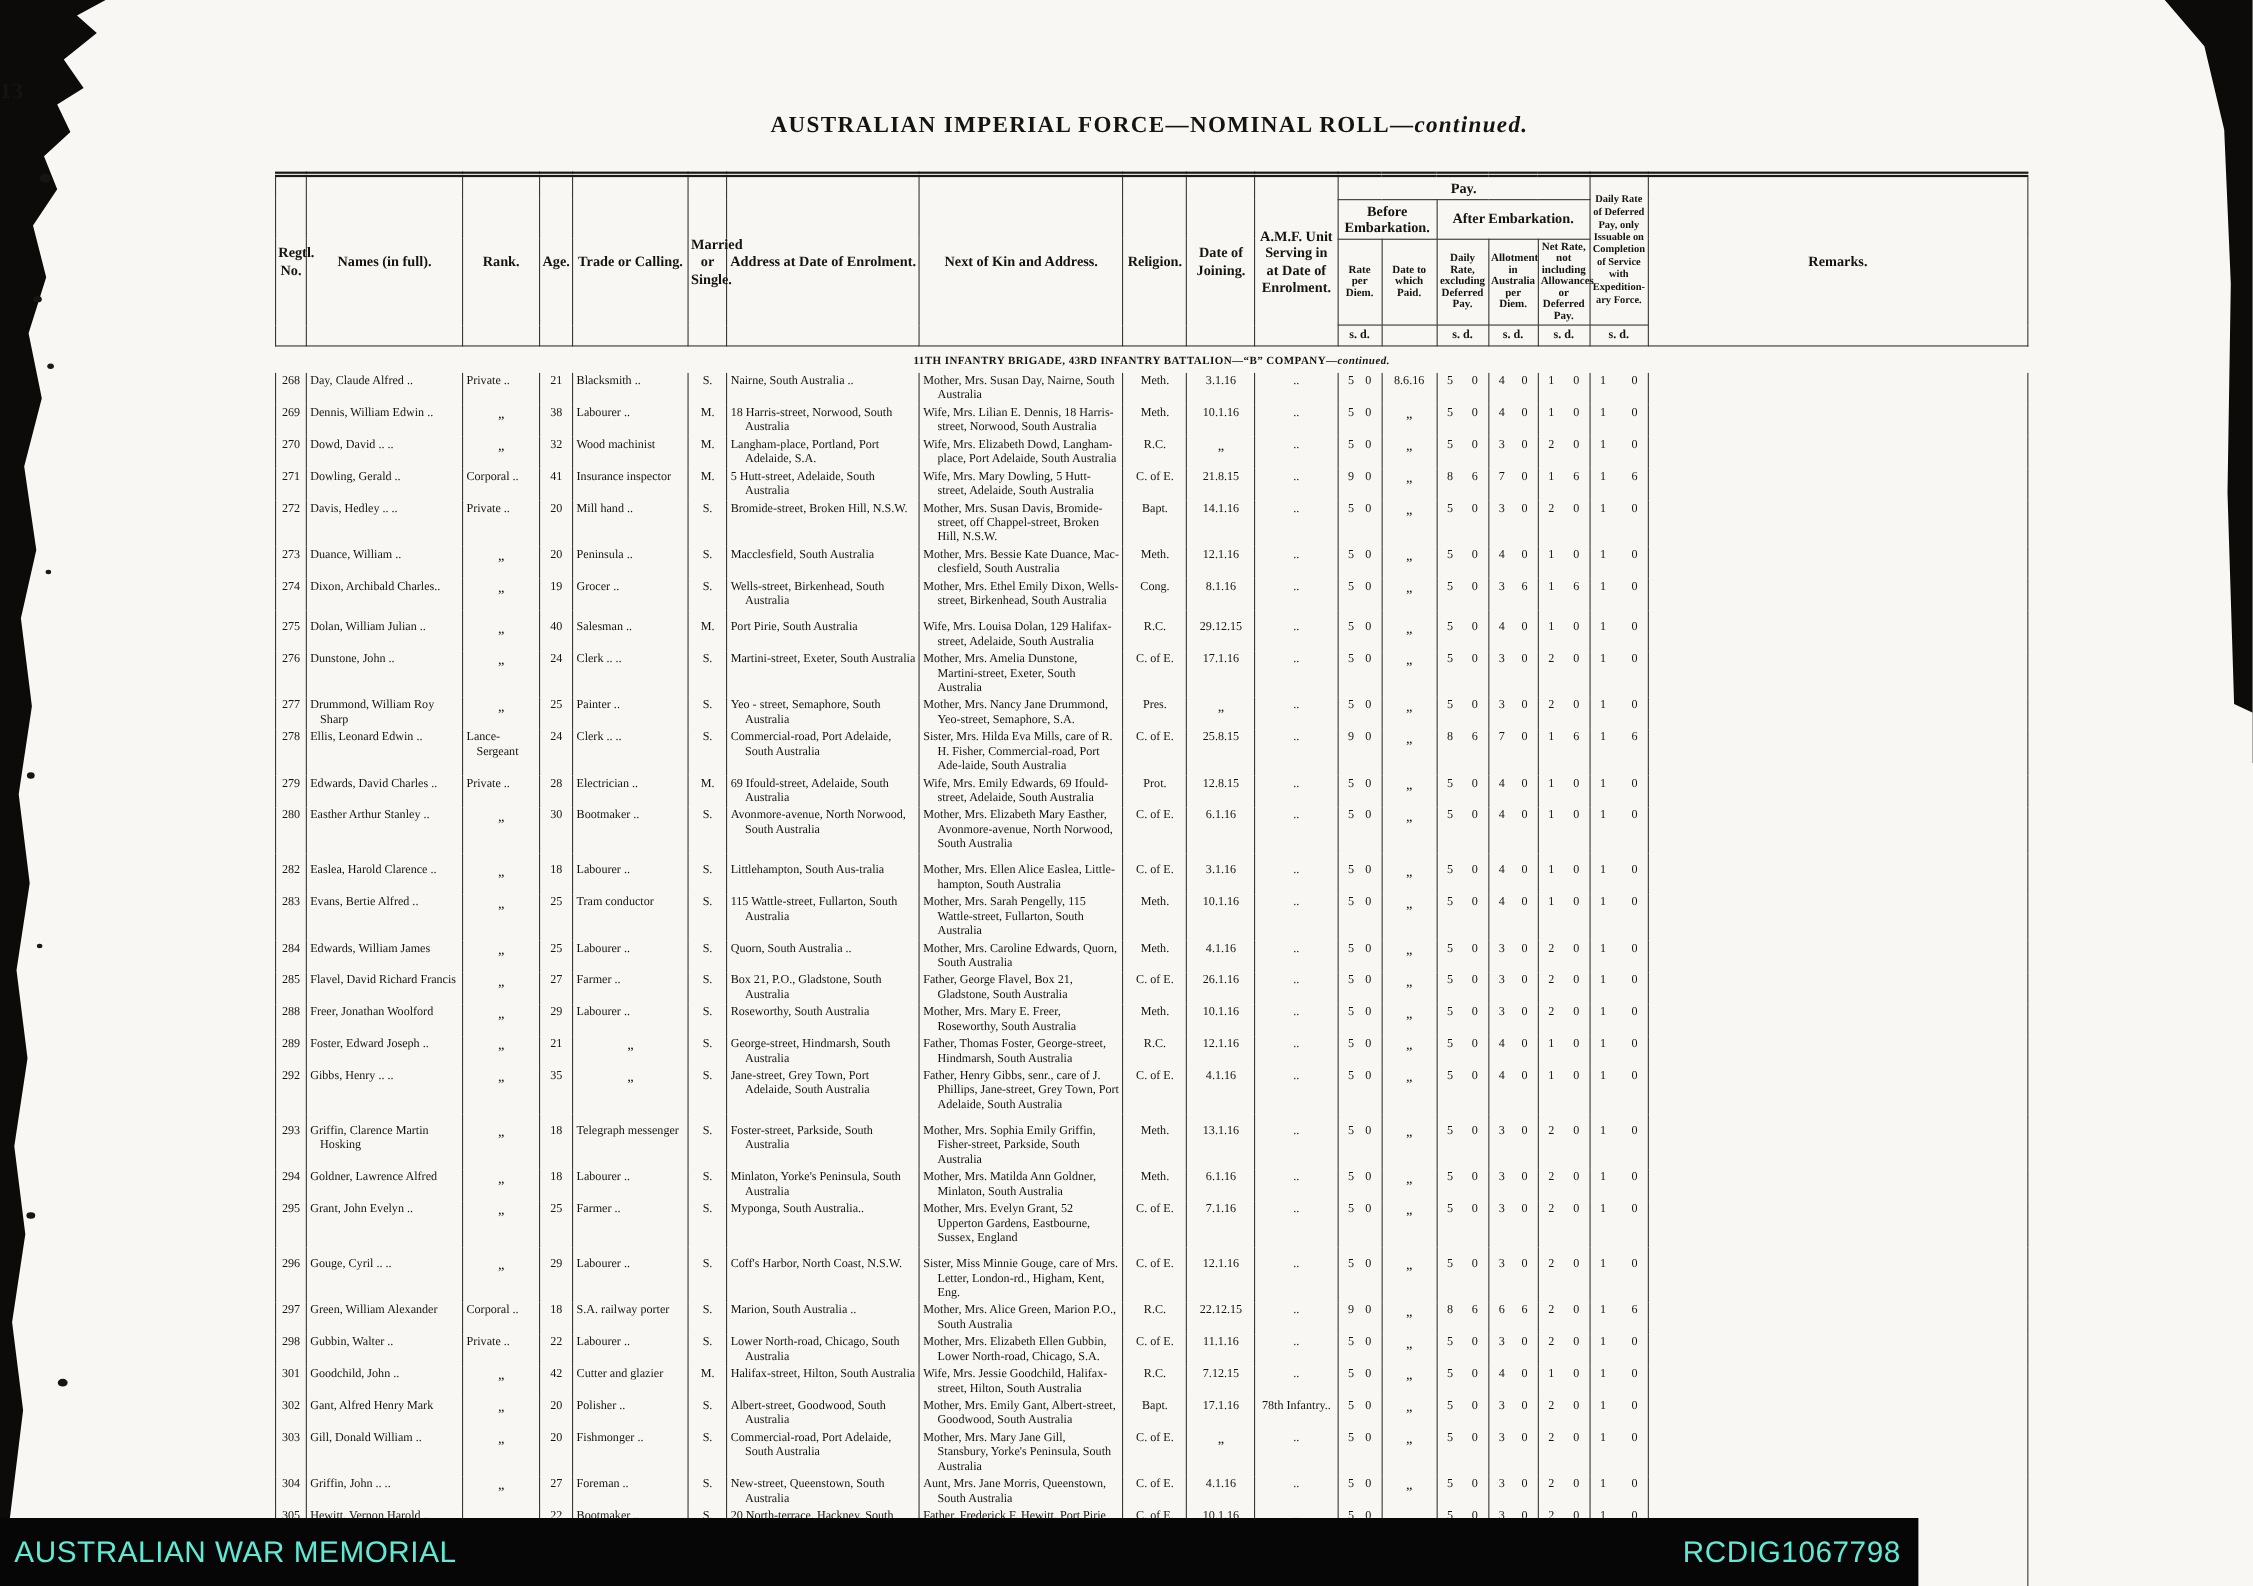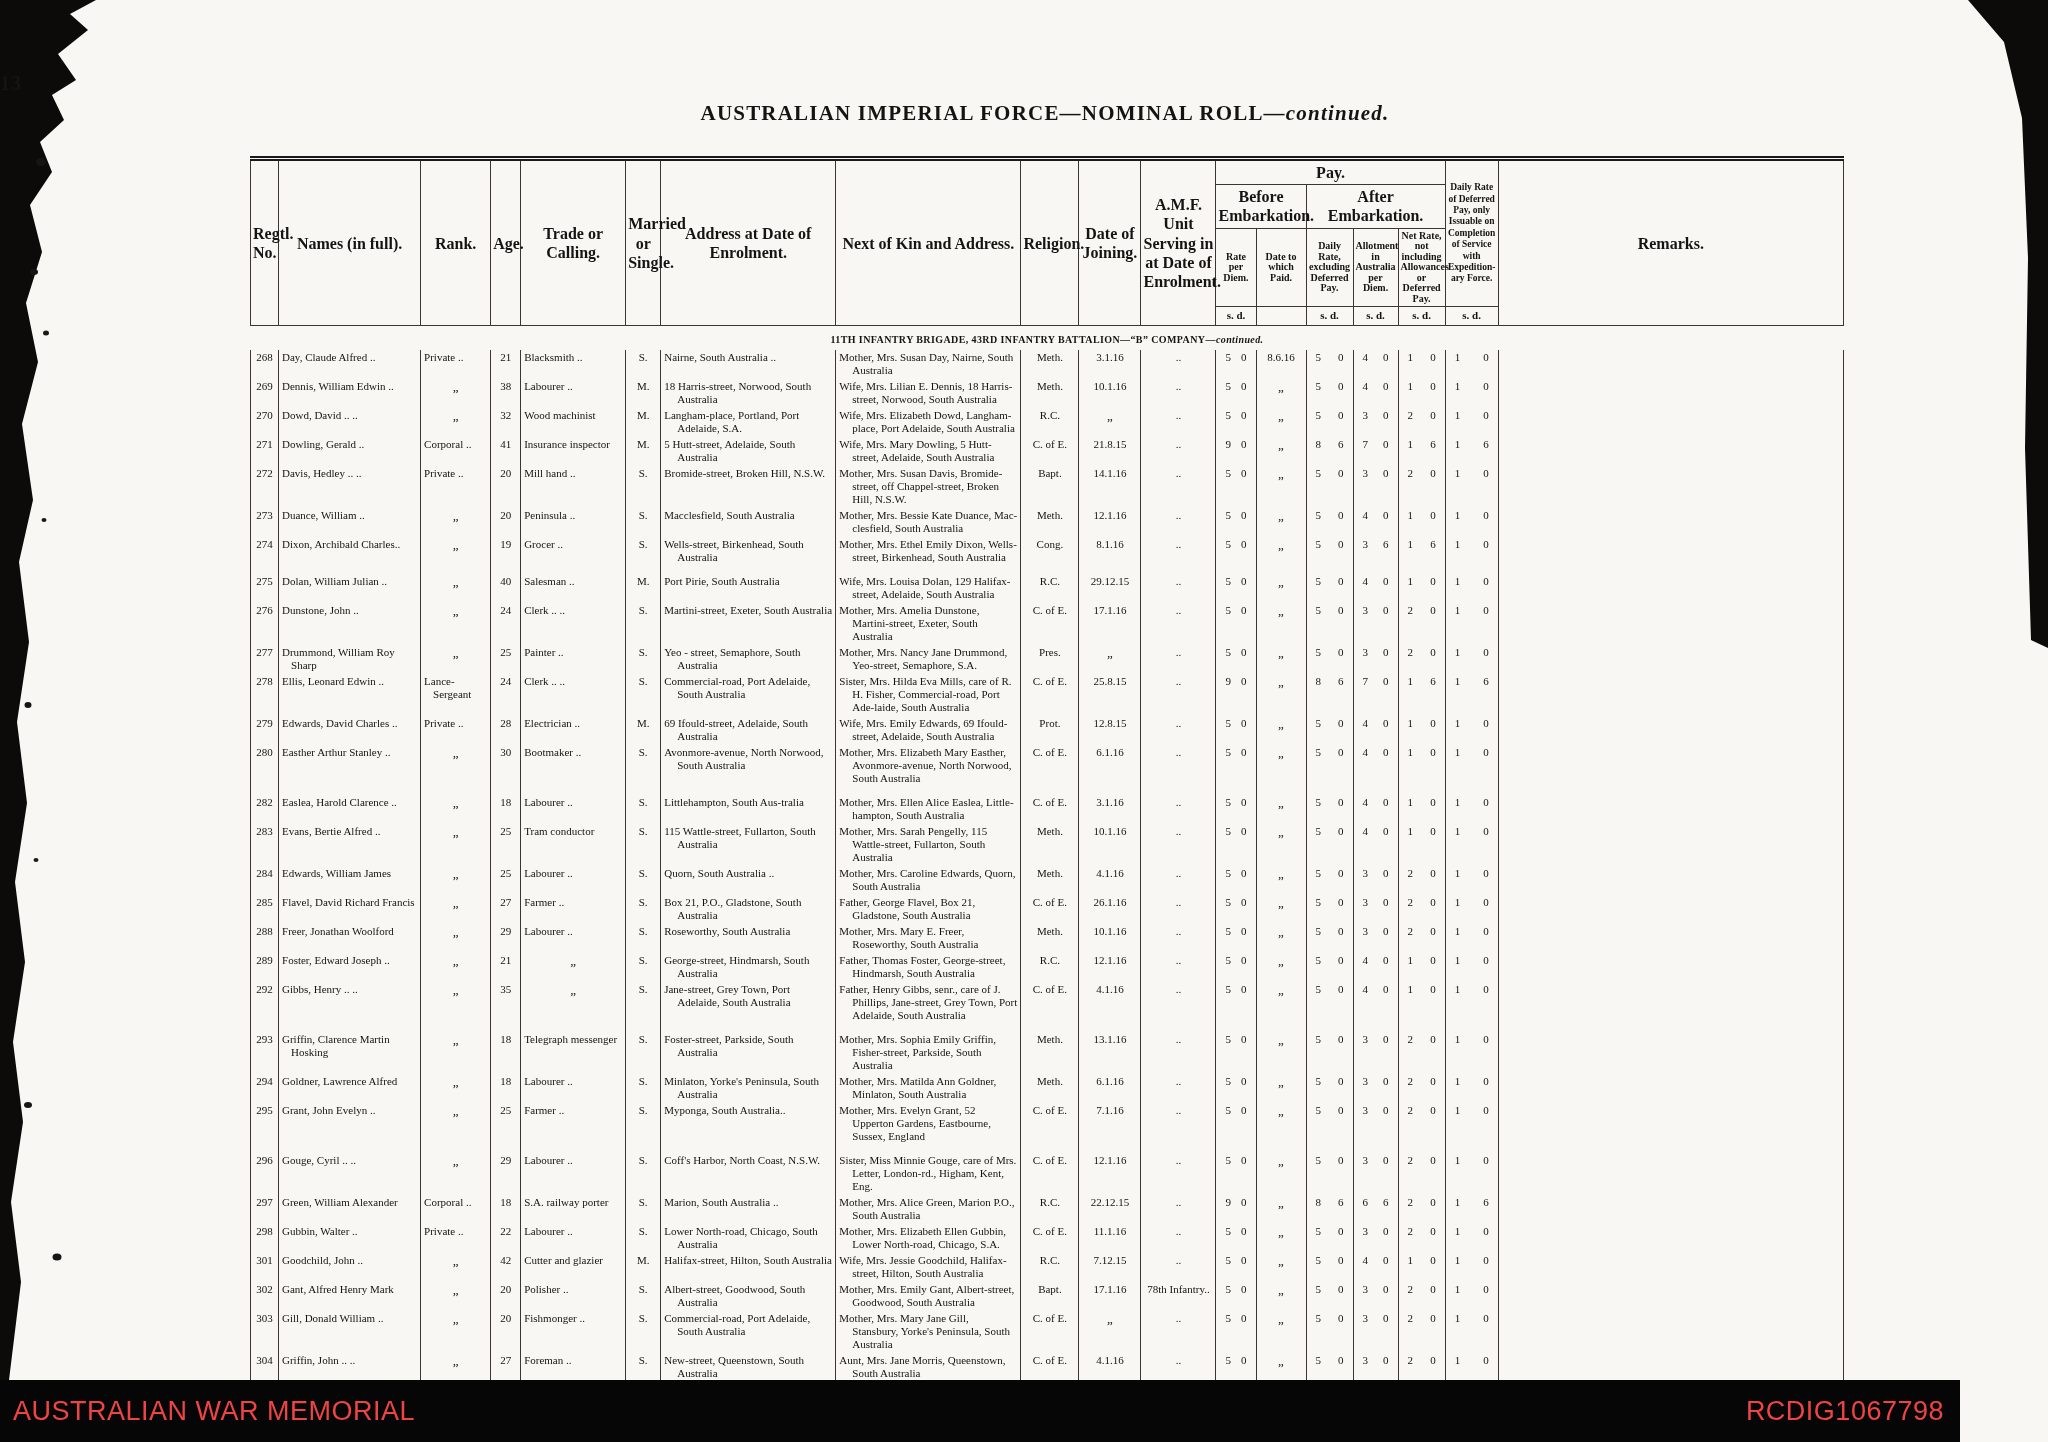--- a/index.html
+++ b/index.html
@@ -16,41 +16,41 @@
     font-size:20px;font-weight:bold;letter-spacing:1px;}
   .doctitle{position:absolute;top:101px;left:0;width:2090px;text-align:center;
     font-size:21px;font-weight:bold;letter-spacing:1.2px;}
   .doctitle .cont{font-style:italic;}
   
   .table-wrap{position:absolute;left:250px;top:156px;width:1594px;}
   table{border-collapse:collapse;width:1594px;table-layout:fixed;
     border-top:5px double #1a1a1a;}
   th,td{border-left:1px solid #3a3632;border-right:1px solid #3a3632;}
   thead th{
-    font-size:16px;font-weight:bold;text-align:center;vertical-align:middle;
+    font-size:13px;font-weight:bold;text-align:center;vertical-align:middle;
     padding:2px 2px;line-height:1.2;border-bottom:1px solid #3a3632;
   }
   thead tr.sub th{font-size:10px;line-height:1.05;}
   thead tr.sd th{font-size:11px;padding:2px 0 3px;}
   td{vertical-align:top;font-size:11px;line-height:13px;padding:1px 3px 2px;}
   tbody tr.gap td{padding-top:9px;}
   td.c{text-align:center;}
   td.hang{padding-left:12px;text-indent:-9px;}
   td.hang2{padding-left:16px;text-indent:-13px;}
   td.ditto{text-align:center;text-indent:0;padding-left:3px;font-size:13px;}
   .pr{display:flex;justify-content:space-between;padding:0 6px;}
   tr.section td{
     border-left:none;border-right:none;text-align:center;font-weight:bold;
     font-size:10px;letter-spacing:.4px;padding:7px 0 4px;
   }
   tr.section .cont{font-style:italic;}
   
   .bottombar{
-    position:absolute;left:0;top:1380px;width:1960px;height:62px;background:#060606;
-    font-family:"Liberation Sans","DejaVu Sans",sans-serif;color:#ef4444;
+    position:absolute;left:0;top:1380px;width:1744px;height:62px;background:#060606;
+    font-family:"Liberation Sans","DejaVu Sans",sans-serif;color:#5eead4;
   }
   .bottombar .bleft{position:absolute;left:13px;top:0;line-height:62px;font-size:27px;letter-spacing:.5px;}
   .bottombar .bright{position:absolute;right:16px;top:0;line-height:62px;font-size:27px;letter-spacing:.5px;margin-left:18px;}
 </style>
 </head>
 <body>
 
 <div class="page">
 
   <svg class="edge-svg" width="130" height="1380" viewBox="0 0 130 1380">

